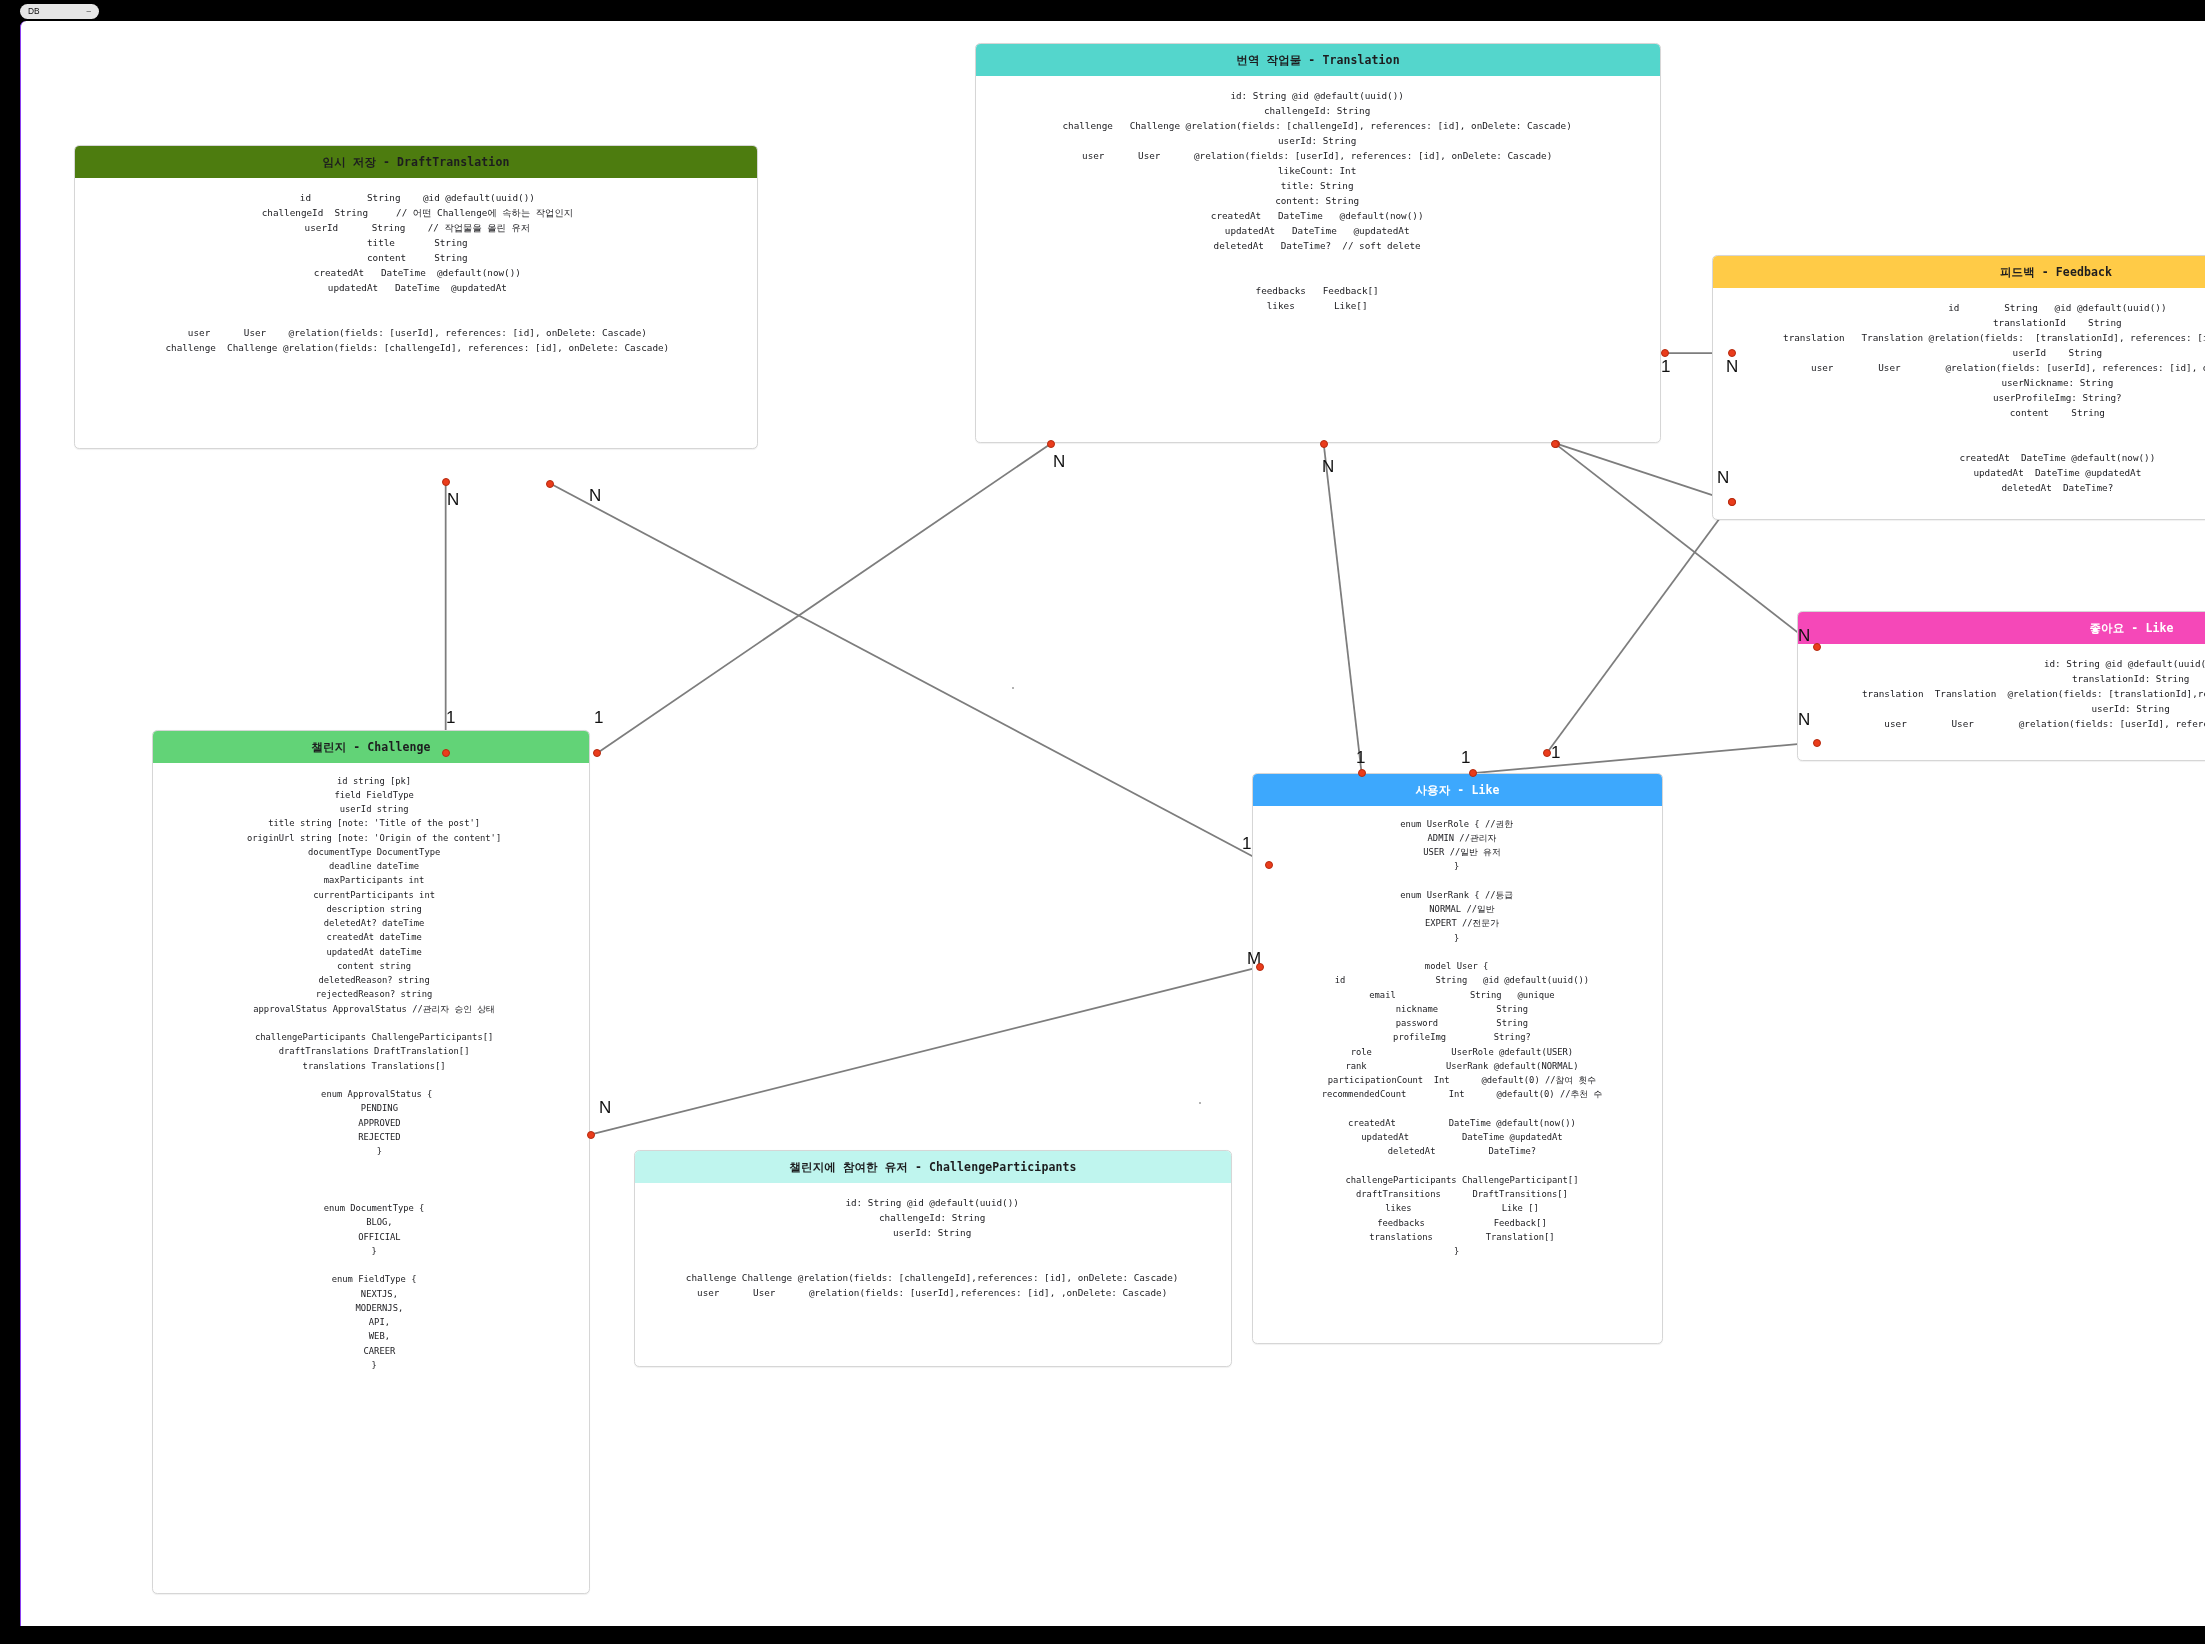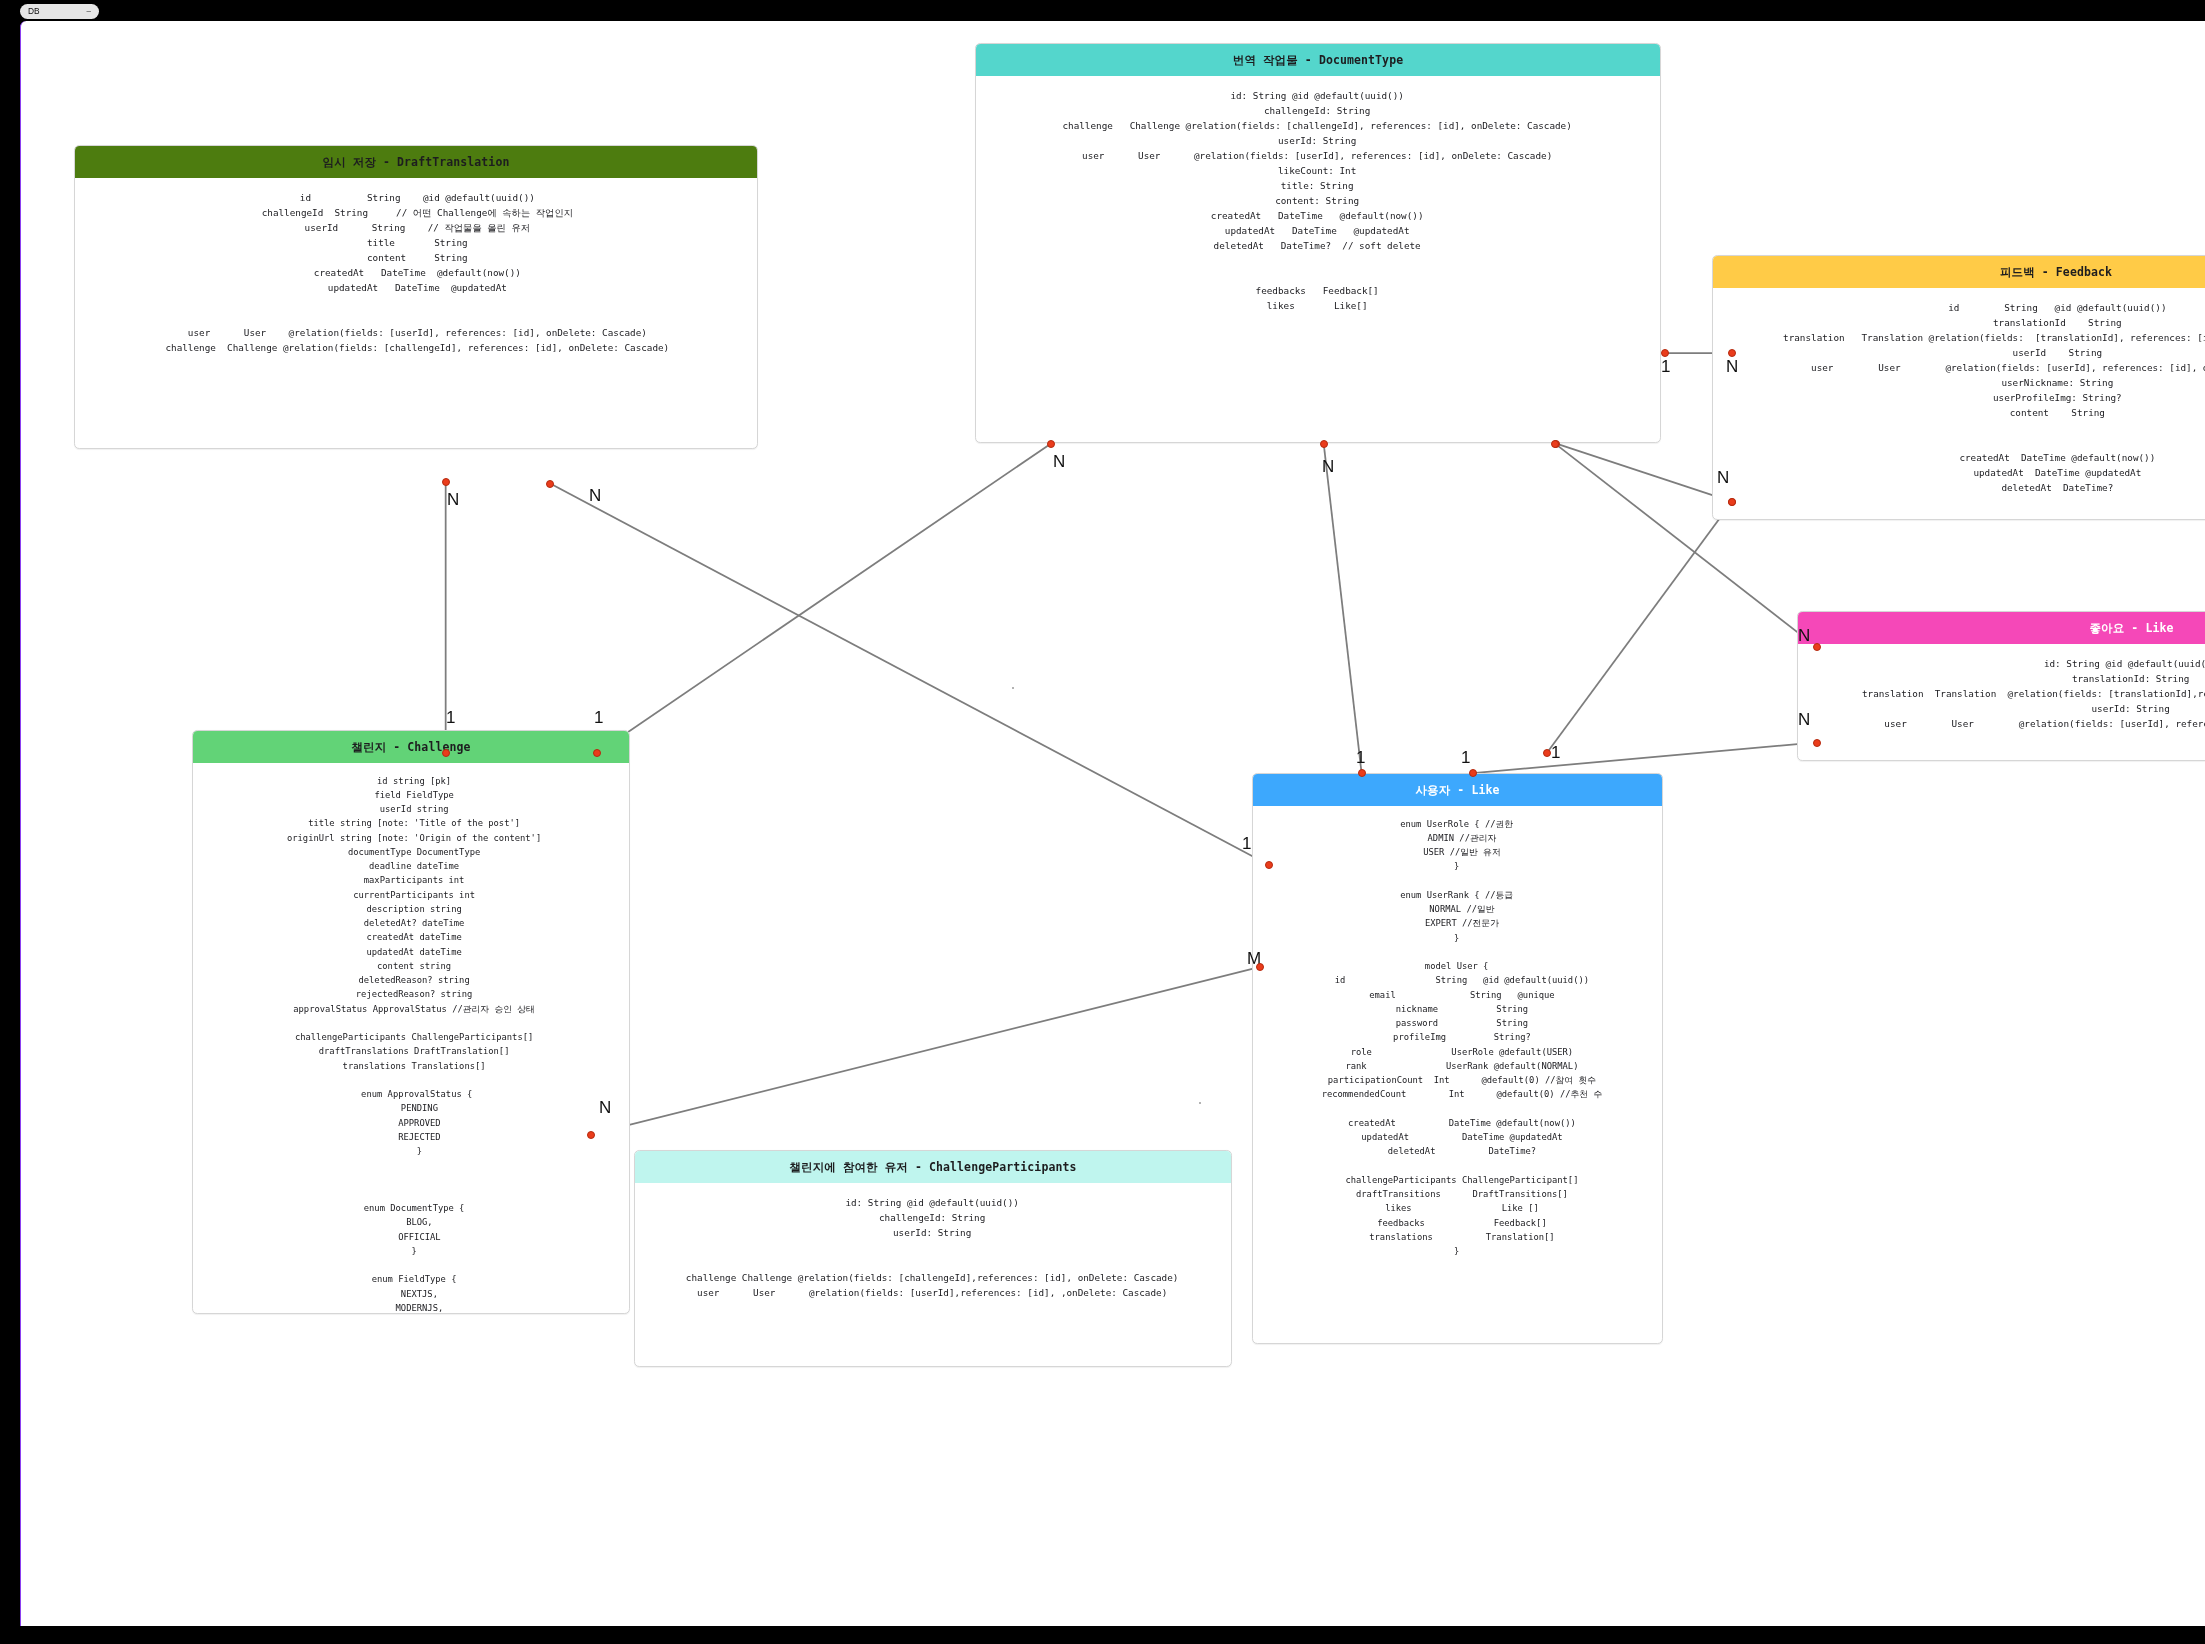--- a/index.html
+++ b/index.html
@@ -151,35 +151,35 @@
         <line x1="3727" y1="753" x2="3880" y2="753" stroke="#7d7d7d" stroke-width="4"></line>
         <line x1="3880" y1="1090" x2="3460" y2="1660" stroke="#7d7d7d" stroke-width="4"></line>
       </svg>
 
     <div class="card" style="left:53px; top:124px; width:684px; height:304px;">
       <div class="card-header" style="background:#4d7c0f;">임시 저장 - DraftTranslation</div>
       <div class="card-body"><span class="ln">id          String    @id @default(uuid())</span><span class="ln">challengeId  String     // 어떤 Challenge에 속하는 작업인지</span><span class="ln">userId      String    // 작업물을 올린 유저</span><span class="ln">title       String</span><span class="ln">content     String</span><span class="ln">createdAt   DateTime  @default(now())</span><span class="ln">updatedAt   DateTime  @updatedAt</span><span class="ln">&nbsp;</span><span class="ln">&nbsp;</span><span class="ln">user      User    @relation(fields: [userId], references: [id], onDelete: Cascade)</span><span class="ln">challenge  Challenge @relation(fields: [challengeId], references: [id], onDelete: Cascade)</span></div>
     </div>
 
     <div class="card" style="left:954px; top:22px; width:686px; height:400px;">
-      <div class="card-header" style="background:#54D6CC;">번역 작업물 - DocumentType</div>
+      <div class="card-header" style="background:#54D6CC;">번역 작업물 - Translation</div>
       <div class="card-body indent-none"><span class="ln">id: String @id @default(uuid())</span><span class="ln">challengeId: String</span><span class="ln">challenge   Challenge @relation(fields: [challengeId], references: [id], onDelete: Cascade)</span><span class="ln">userId: String</span><span class="ln">user      User      @relation(fields: [userId], references: [id], onDelete: Cascade)</span><span class="ln">likeCount: Int</span><span class="ln">title: String</span><span class="ln">content: String</span><span class="ln">createdAt   DateTime   @default(now())</span><span class="ln">updatedAt   DateTime   @updatedAt</span><span class="ln">deletedAt   DateTime?  // soft delete</span><span class="ln">&nbsp;</span><span class="ln">&nbsp;</span><span class="ln">feedbacks   Feedback[]</span><span class="ln">likes       Like[]</span></div>
     </div>
 
     <div class="card" style="left:1691px; top:234px; width:688px; height:265px;">
       <div class="card-header" style="background:#FFCB47;">피드백 - Feedback</div>
       <div class="card-body"><span class="ln">id        String   @id @default(uuid())</span><span class="ln">translationId    String</span><span class="ln">translation   Translation @relation(fields:  [translationId], references: [id], onDelete: Cascade)</span><span class="ln">userId    String</span><span class="ln">user        User        @relation(fields: [userId], references: [id], onDelete: Cascade)</span><span class="ln">userNickname: String</span><span class="ln">userProfileImg: String?</span><span class="ln">content    String</span><span class="ln">&nbsp;</span><span class="ln">&nbsp;</span><span class="ln">createdAt  DateTime @default(now())</span><span class="ln">updatedAt  DateTime @updatedAt</span><span class="ln">deletedAt  DateTime?</span></div>
     </div>
 
     <div class="card" style="left:1776px; top:590px; width:669px; height:150px;">
       <div class="card-header light-text" style="background:#F548B8;">좋아요 - Like</div>
       <div class="card-body indent-none"><span class="ln">id: String @id @default(uuid())</span><span class="ln">translationId: String</span><span class="ln">translation  Translation  @relation(fields: [translationId],references: [id], onDelete: Cascade)</span><span class="ln">userId: String</span><span class="ln">user        User        @relation(fields: [userId], references: [id], onDelete: Cascade)</span></div>
     </div>
 
-    <div class="card" style="left:131px; top:709px; width:438px; height:584px;margin-left:40px;">
+    <div class="card" style="left:131px; top:709px; width:438px; height:864px;">
       <div class="card-header" style="background:#62D377;">챌린지 - Challenge</div>
       <div class="card-body" style="font-size:8.8px; line-height:1.46; padding-left:18.5px;"><span class="ln">id string [pk]</span><span class="ln">field FieldType</span><span class="ln">userId string</span><span class="ln">title string [note: 'Title of the post']</span><span class="ln">originUrl string [note: 'Origin of the content']</span><span class="ln">documentType DocumentType</span><span class="ln">deadline dateTime</span><span class="ln">maxParticipants int</span><span class="ln">currentParticipants int</span><span class="ln">description string</span><span class="ln">deletedAt? dateTime</span><span class="ln">createdAt dateTime</span><span class="ln">updatedAt dateTime</span><span class="ln">content string</span><span class="ln">deletedReason? string</span><span class="ln">rejectedReason? string</span><span class="ln">approvalStatus ApprovalStatus //관리자 승인 상태</span><span class="ln">&nbsp;</span><span class="ln">challengeParticipants ChallengeParticipants[]</span><span class="ln">draftTranslations DraftTranslation[]</span><span class="ln">translations Translations[]</span><span class="ln">&nbsp;</span><span class="ln"> enum ApprovalStatus {</span><span class="ln">  PENDING</span><span class="ln">  APPROVED</span><span class="ln">  REJECTED</span><span class="ln">  }</span><span class="ln">&nbsp;</span><span class="ln">&nbsp;</span><span class="ln">&nbsp;</span><span class="ln">enum DocumentType {</span><span class="ln">  BLOG,</span><span class="ln">  OFFICIAL</span><span class="ln">}</span><span class="ln">&nbsp;</span><span class="ln">enum FieldType {</span><span class="ln">  NEXTJS,</span><span class="ln">  MODERNJS,</span><span class="ln">  API,</span><span class="ln">  WEB,</span><span class="ln">  CAREER</span><span class="ln">}</span></div>
     </div>
 
     <div class="card" style="left:1231px; top:752px; width:411px; height:571px;">
       <div class="card-header light-text" style="background:#3DA8FD;">사용자 - Like</div>
       <div class="card-body indent-none" style="font-size:8.8px; line-height:1.47;"><span class="ln">enum UserRole { //권한</span><span class="ln">  ADMIN //관리자</span><span class="ln">  USER //일반 유저</span><span class="ln">}</span><span class="ln">&nbsp;</span><span class="ln">enum UserRank { //등급</span><span class="ln">  NORMAL //일반</span><span class="ln">  EXPERT //전문가</span><span class="ln">}</span><span class="ln">&nbsp;</span><span class="ln">model User {</span><span class="ln">  id                 String   @id @default(uuid())</span><span class="ln">  email              String   @unique</span><span class="ln">  nickname           String</span><span class="ln">  password           String</span><span class="ln">  profileImg         String?</span><span class="ln">  role               UserRole @default(USER)</span><span class="ln">  rank               UserRank @default(NORMAL)</span><span class="ln">  participationCount  Int      @default(0) //참여 횟수</span><span class="ln">  recommendedCount        Int      @default(0) //추천 수</span><span class="ln">&nbsp;</span><span class="ln">  createdAt          DateTime @default(now())</span><span class="ln">  updatedAt          DateTime @updatedAt</span><span class="ln">  deletedAt          DateTime?</span><span class="ln">&nbsp;</span><span class="ln">  challengeParticipants ChallengeParticipant[]</span><span class="ln">  draftTransitions      DraftTransitions[]</span><span class="ln">  likes                 Like []</span><span class="ln">  feedbacks             Feedback[]</span><span class="ln">  translations          Translation[]</span><span class="ln">}</span></div>
     </div>
 
     <div class="card" style="left:613px; top:1129px; width:598px; height:217px;">

